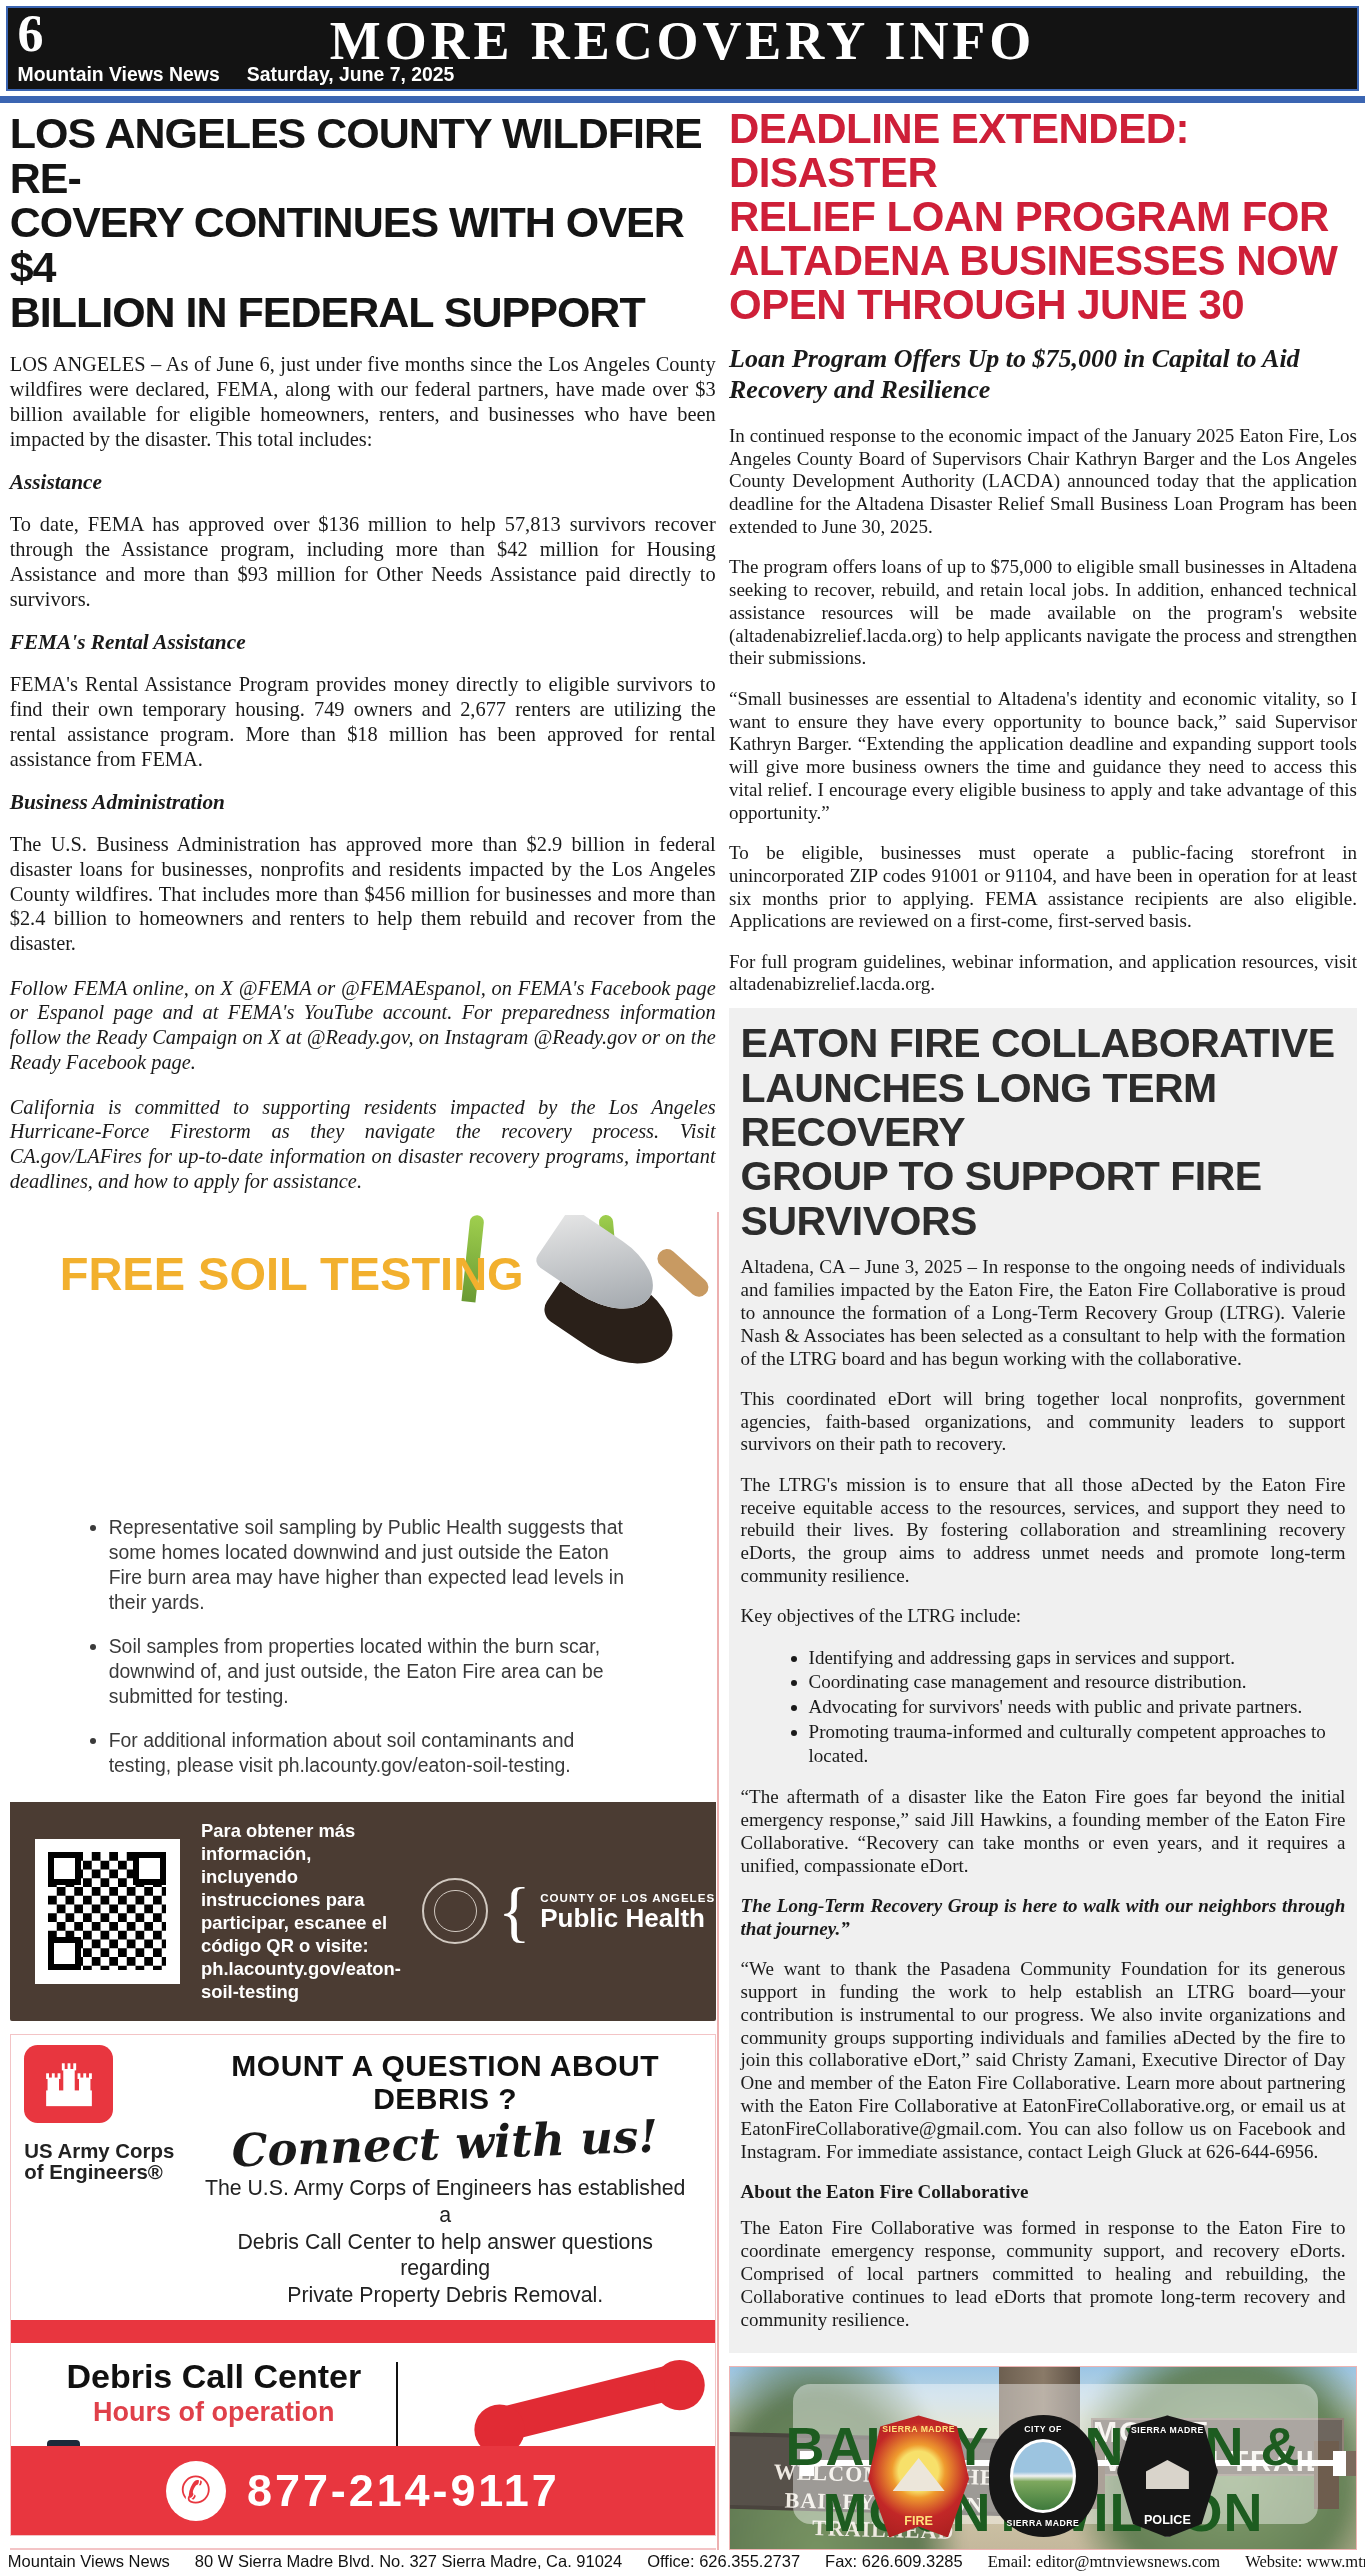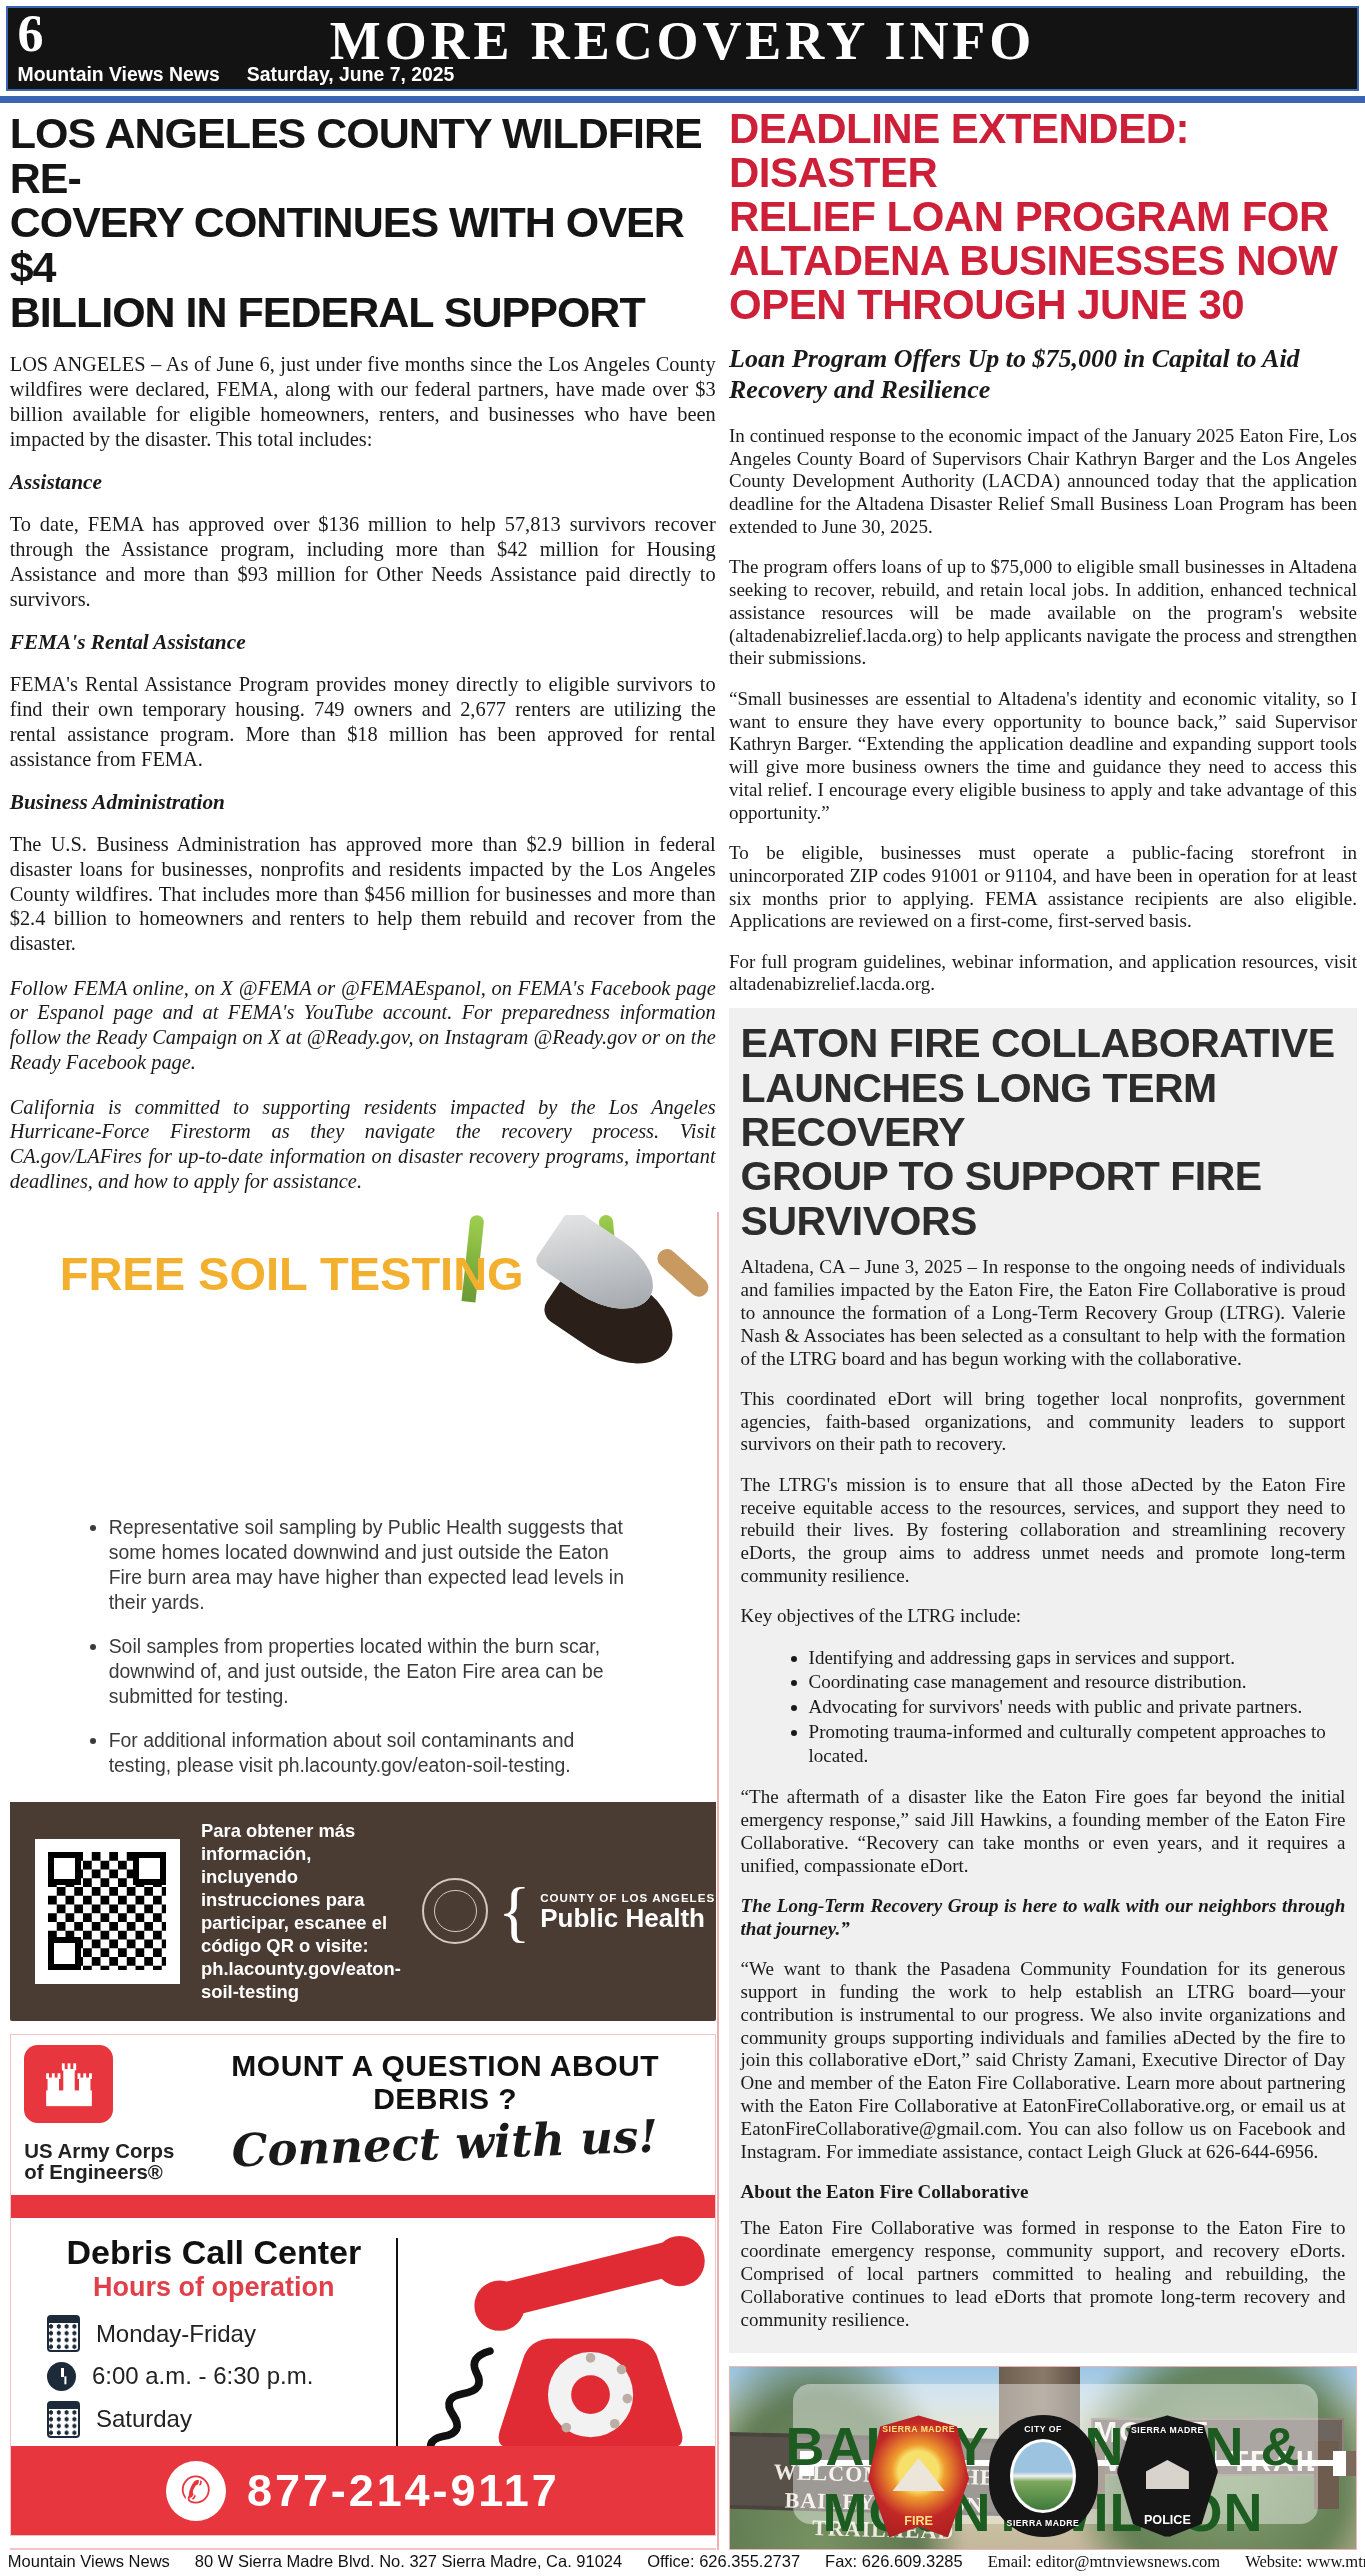--- a/index.html
+++ b/index.html
@@ -239,20 +239,23 @@
                   <rect x="46" y="6" width="4" height="10"></rect>
                 </g>
               </svg>
           </div>
           <div class="org pre">US Army Corps
 of Engineers®</div>
         </div>
         <div>
           <div class="usace-head">MOUNT A QUESTION ABOUT DEBRIS ?</div>
           <div class="script">Connect with us!</div>
+          <div class="usace-body pre">The U.S. Army Corps of Engineers has established a
+Debris Call Center to help answer questions regarding
+Private Property Debris Removal.</div>
         </div>
       </div>
       <div class="red-rule"></div>
       <div class="debris">
         <div class="debris-left">
           <div class="dcc-title">Debris Call Center</div>
           <div class="dcc-hours">Hours of operation</div>
           <div class="sched-row">
               <span class="ico ico-cal"></span>
               <span>Monday-Friday</span>

